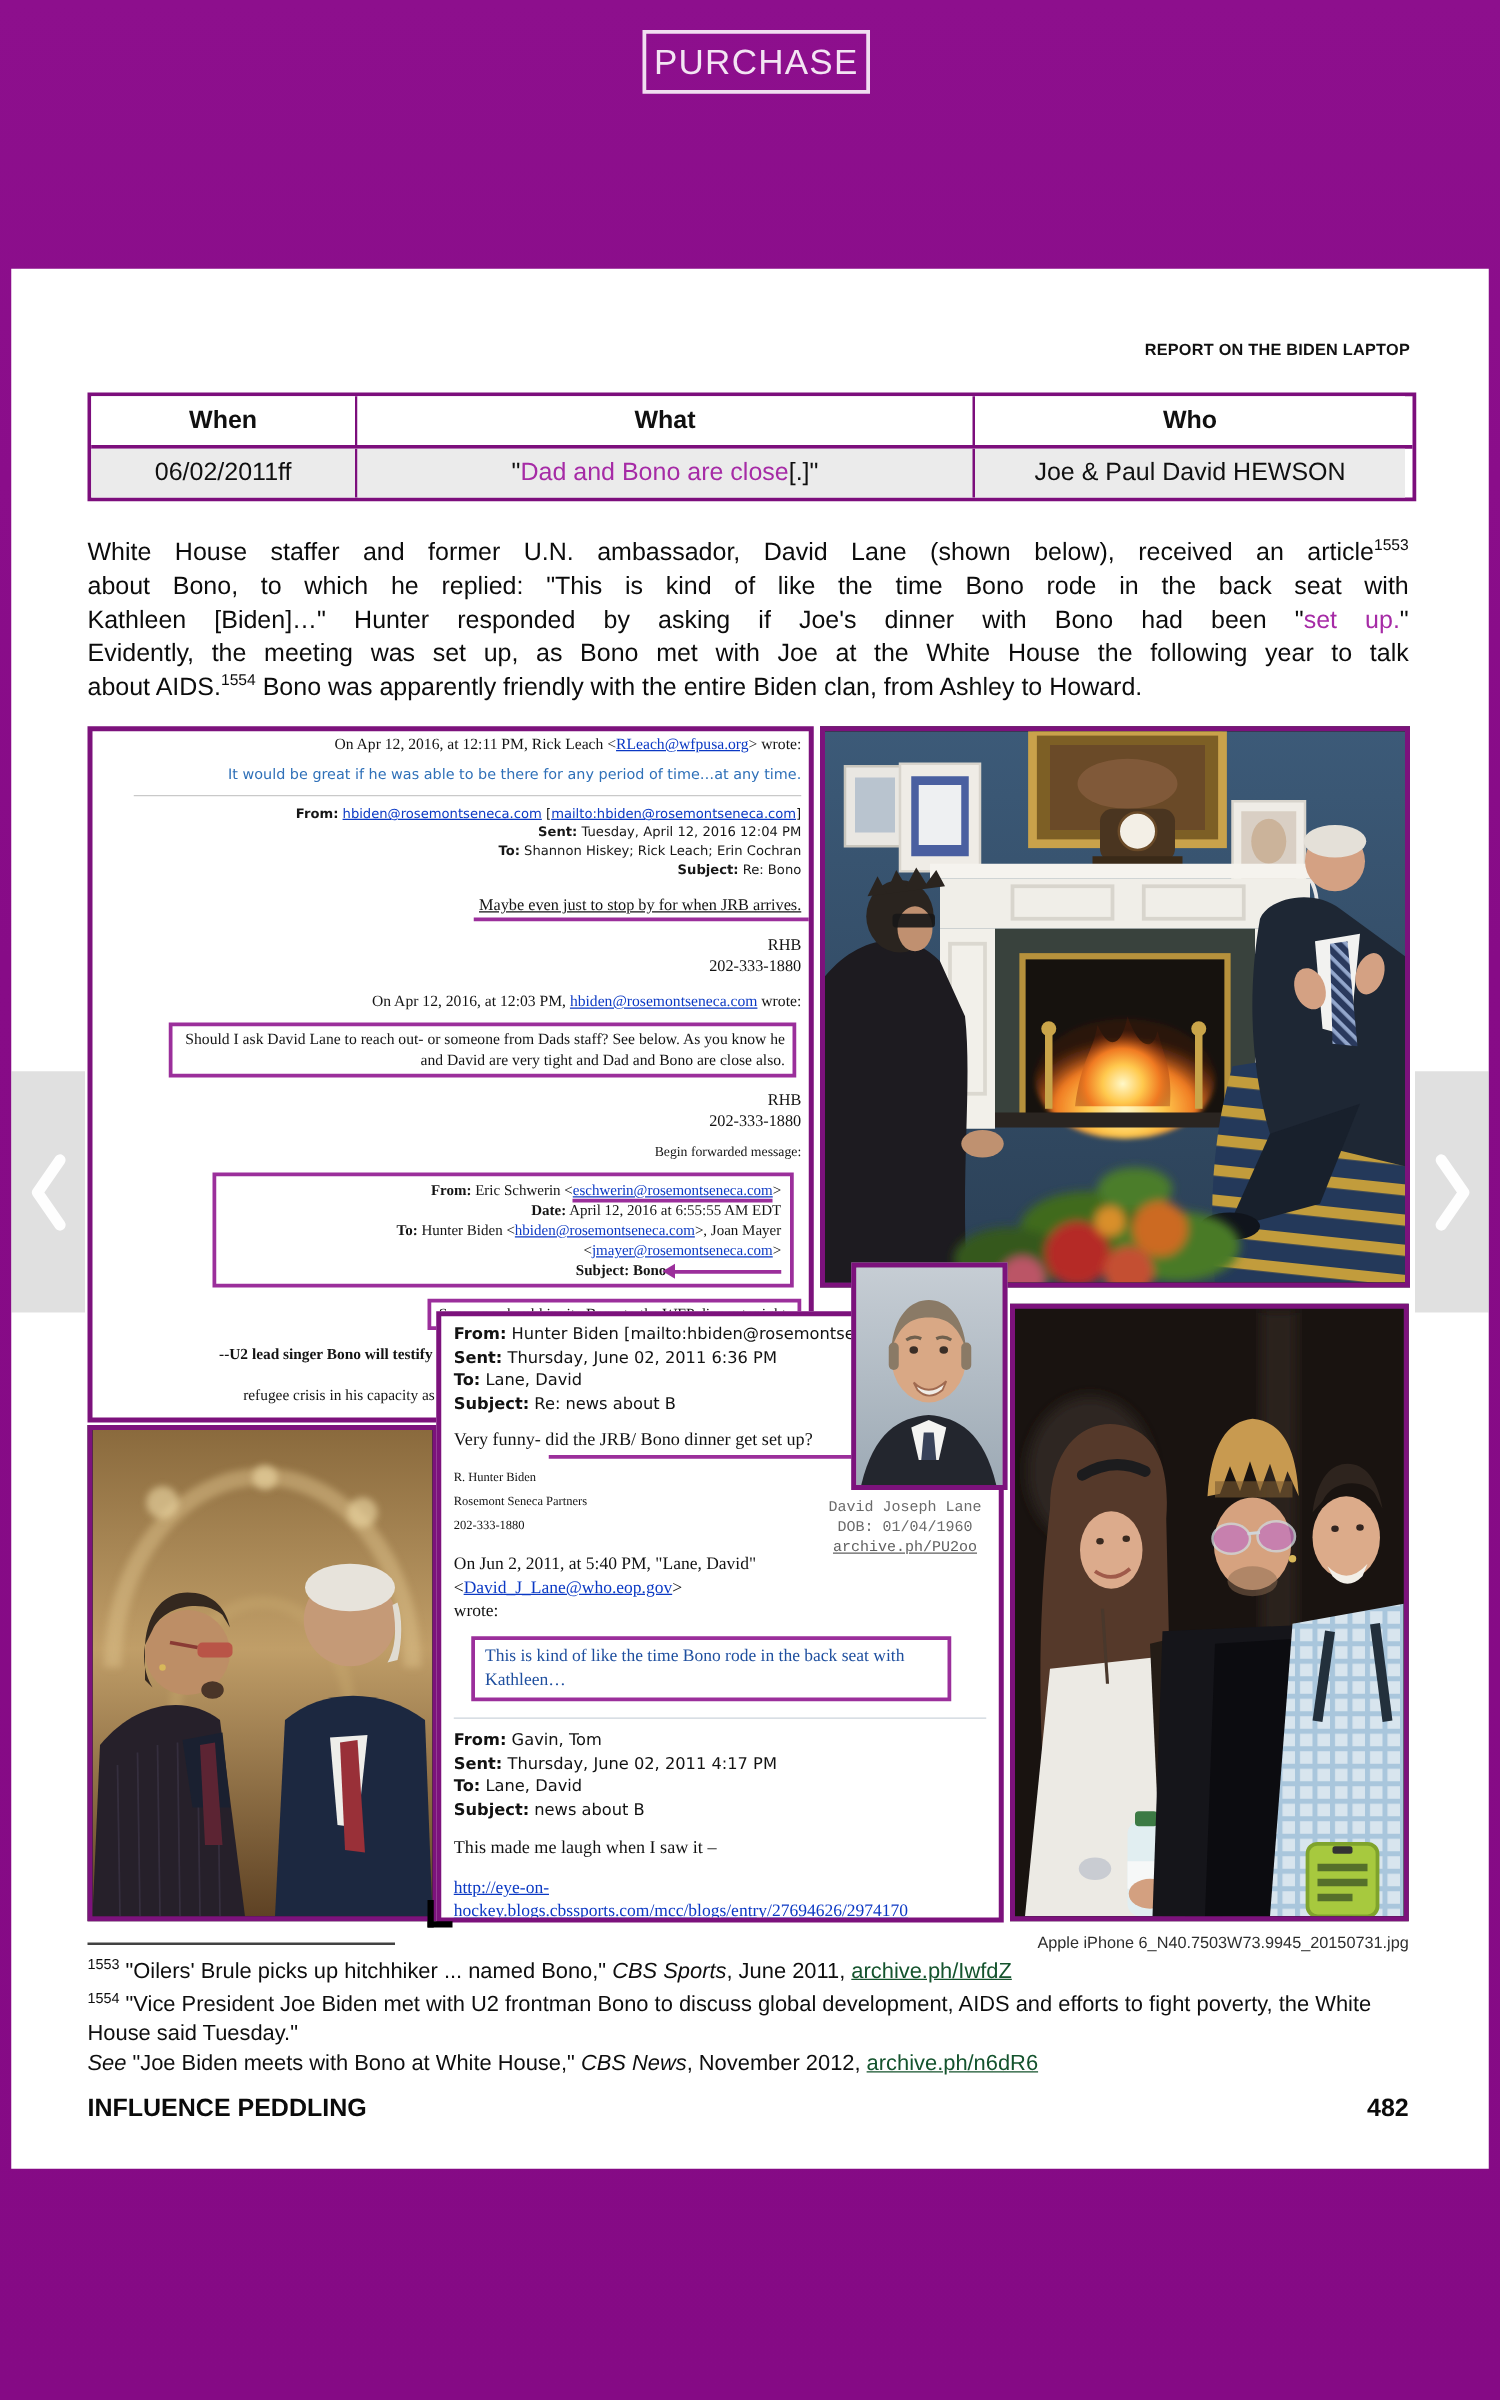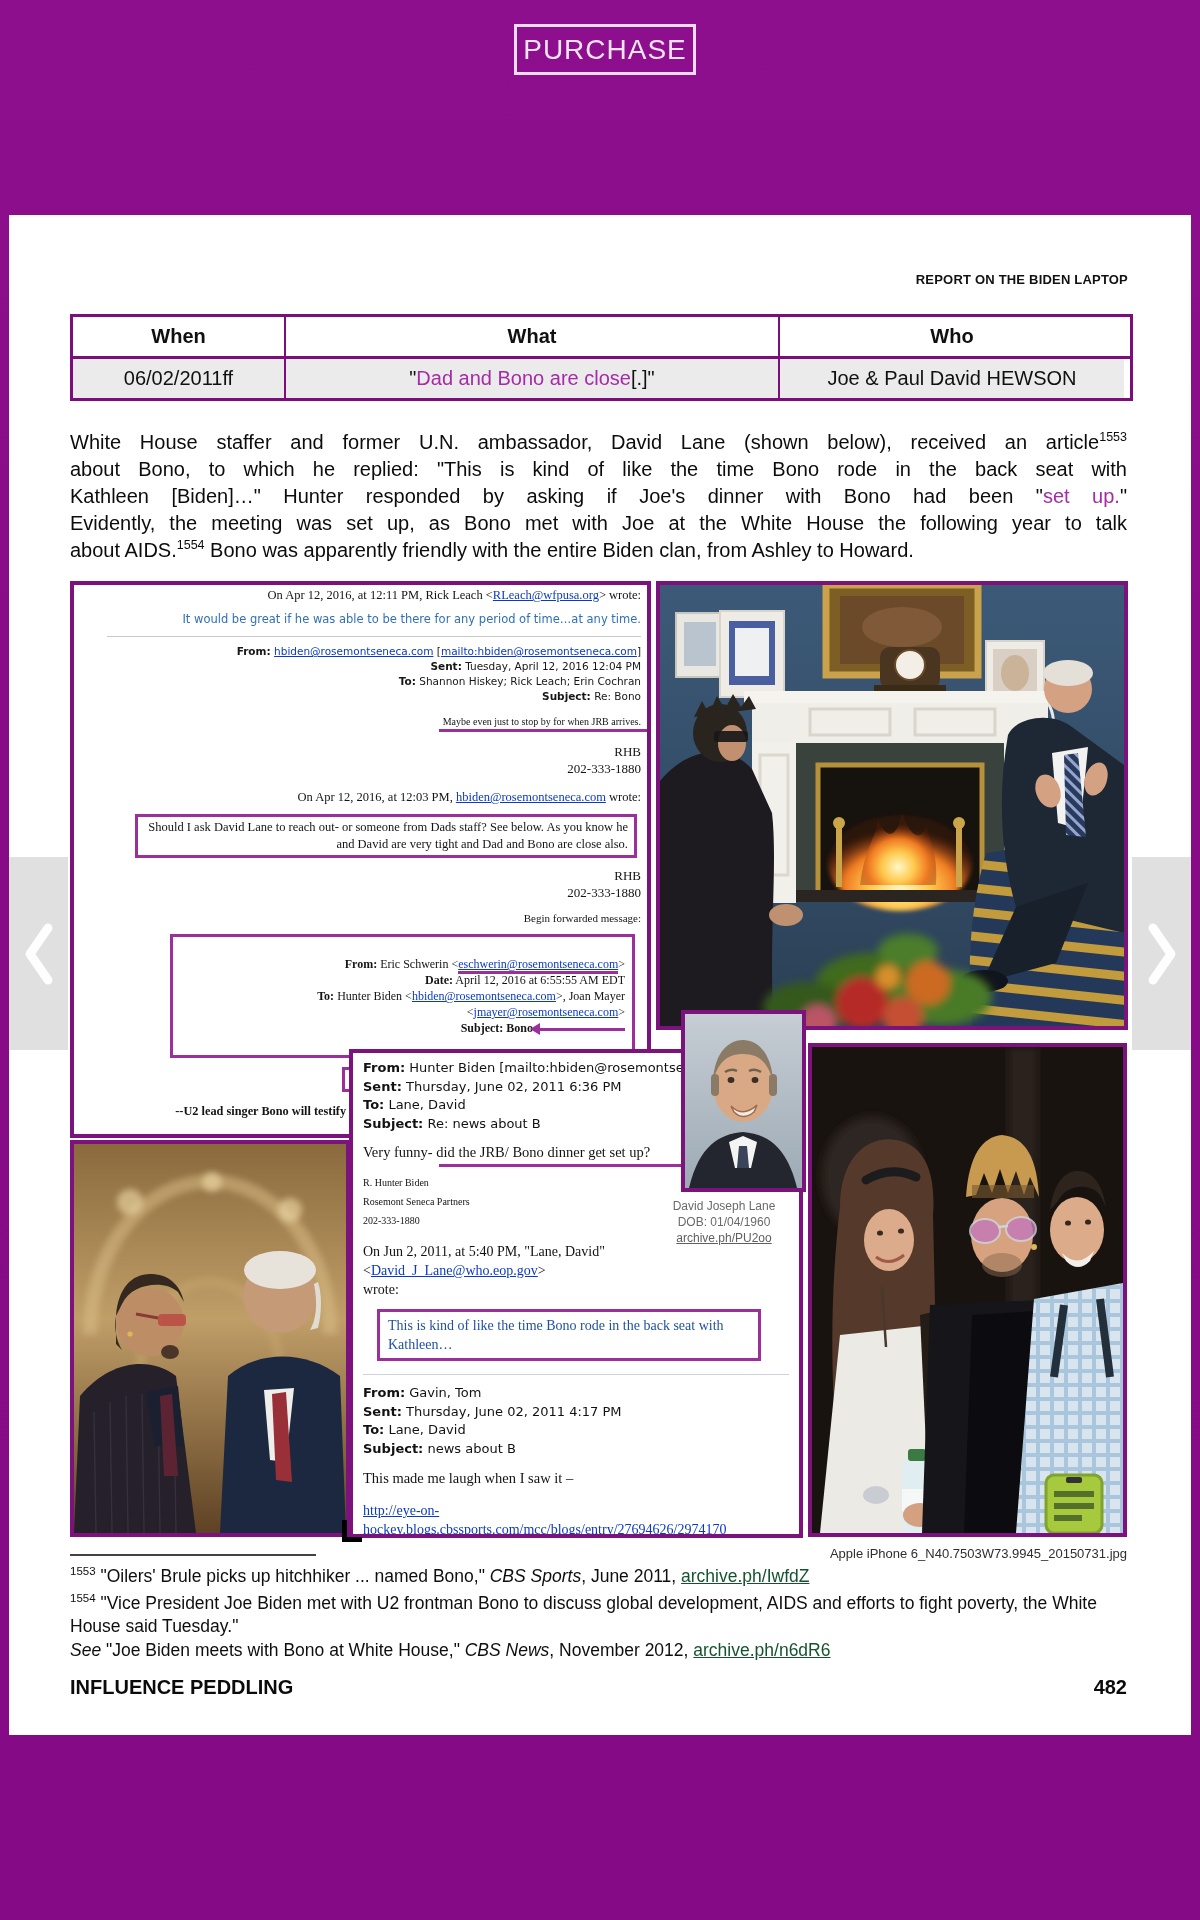--- a/index.html
+++ b/index.html
@@ -53,49 +53,49 @@
   .photo{position:absolute;border:4px solid #7c127c;box-sizing:border-box;overflow:hidden;background:#222;}
   
   .email1{left:61px;top:366px;width:581px;height:557px;z-index:1;
     font-family:"Liberation Serif",serif;color:#141414;padding:3px 6px;text-align:right;}
   .lnk{color:#0b39c4;text-decoration:underline;}
   .e1-l1{font-size:12.5px;}
   .e1-quote{margin:9px 0 0 27px;font-family:"DejaVu Sans",sans-serif;font-size:11.5px;color:#2f70b8;}
   .e1-div{margin:10px 0 0 27px;border-top:1px solid #c9c9c9;}
   .e1-heads{margin:7px 0 0 27px;font-family:"DejaVu Sans",sans-serif;font-size:10.5px;line-height:15px;color:#161616;}
   .lb{font-weight:bold;}
-  .e1-maybe{position:relative;margin:12px 0 0 27px;font-size:10px;display:inline-block;}
+  .e1-maybe{position:relative;margin:12px 0 0 27px;font-size:13px;display:inline-block;text-decoration:underline;}
   .u-purple{position:absolute;left:-4px;bottom:-5px;height:3px;background:#9b2f9b;}
   .e1-sig{margin:14px 0 0 27px;font-size:13px;line-height:17px;}
   .e1-on2{margin:13px 0 0 27px;font-size:12.5px;}
   .e1-boxask{margin:9px 4px 0 55px;border:3px solid #9b2f9b;padding:2px 6px;font-size:12.5px;line-height:17px;}
   .e1-sig2{margin:9px 0 0 55px;font-size:13px;line-height:17px;}
   .e1-fwd{margin:11px 0 0 55px;font-size:11px;}
-  .e1-fbox{margin:10px 6px 0 90px;border:3px solid #9b2f9b;padding:19px 7px;font-size:12px;line-height:16px;}
+  .e1-fbox{margin:10px 6px 0 90px;border:3px solid #9b2f9b;padding:3px 7px;font-size:12px;line-height:16px;}
   .pu-under{border-bottom:3px solid #9b2f9b;padding-bottom:0px;}
   .arrow-left{display:inline-block;vertical-align:middle;margin-left:6px;position:relative;width:86px;height:3px;background:#9b2f9b;}
   .arrow-left:before{content:"";position:absolute;left:-9px;top:-5px;border-right:10px solid #9b2f9b;border-top:6px solid transparent;border-bottom:6px solid transparent;}
   .e1-boxinv{margin:9px 0 0 90px;border:3px solid #9b2f9b;padding:2px 6px;font-size:12.5px;display:inline-block;}
   .e1-u2{margin:11px 0 0 90px;font-size:12.3px;line-height:16.5px;width:462px;}
   
   .email2{left:340px;top:834px;width:454px;height:489px;z-index:4;
     font-family:"Liberation Serif",serif;color:#121212;padding:6px 10px;}
   .e2-heads{font-family:"DejaVu Sans",sans-serif;font-size:13px;line-height:18.5px;white-space:nowrap;}
   .e2-funny{position:relative;margin-top:11px;font-size:14.5px;display:inline-block;}
   .e2-sig{margin-top:12px;font-size:10px;line-height:19px;}
   .e2-on{margin-top:12px;font-size:14px;line-height:19px;}
   .e2-box{margin:10px 28px 0 14px;border:3px solid #9b2f9b;padding:4px 8px;font-size:14px;line-height:19px;color:#1f4f9f;}
   .e2-div{margin-top:13px;border-top:1px solid #ccd4dc;}
   .e2-gavin{margin-top:9px;font-family:"DejaVu Sans",sans-serif;font-size:13px;line-height:18.5px;}
   .e2-laugh{margin-top:12px;font-size:14.5px;}
   .e2-url{margin-top:14px;font-size:14px;line-height:19px;}
   
   .lane-cap{
     position:absolute;left:628px;top:983px;width:174px;z-index:6;text-align:center;
-    font-family:Liberation Sans, sans-serif;font-size:12px;line-height:16px;color:#6a6a6a;
+    font-family:Liberation Mono, monospace;font-size:12px;line-height:16px;color:#6a6a6a;
   }
   .lane-cap .glnk{text-decoration:underline;color:#5f5f5f;}
   
   .jpg-cap{position:absolute;right:64px;top:1331px;font-size:13px;color:#2e2e2e;}
   .fn-sep{position:absolute;left:61px;top:1339px;width:246px;border-top:2px solid #424242;}
   .footnotes{position:absolute;left:61px;top:1350px;width:1057px;font-size:17.5px;line-height:23.5px;color:#0e0e0e;}
   .fn-sup{font-size:11.5px;vertical-align:super;line-height:0;}
   .fn-link{color:#14532d;text-decoration:underline;}
   .it{font-style:italic;}
   .fn2{margin-top:3px;}

